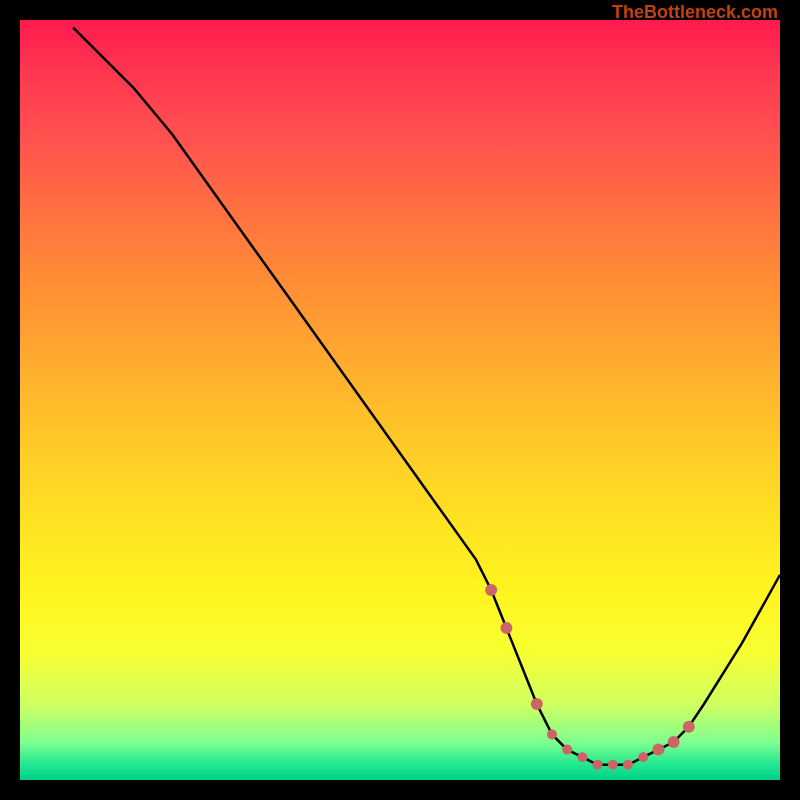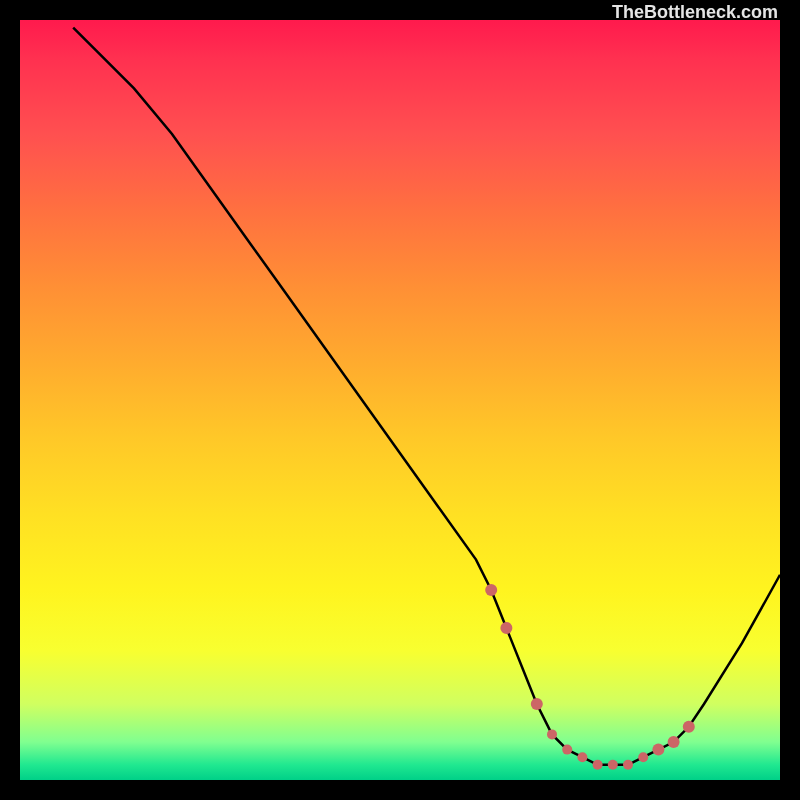--- a/index.html
+++ b/index.html
@@ -37,21 +37,21 @@
       #d0ff60 90%,
       #80ff90 95%,
       #20e890 98%,
       #00d088 100%
     );
   }
   .attribution {
     position: absolute;
     top: 2px;
     right: 22px;
-    color: #e5e5e5;
+    color: #c2410c;
     font-size: 18px;
     font-weight: bold;
     z-index: 10;
   }
   svg.curve {
     position: absolute;
     left: 0;
     top: 0;
     width: 760px;
     height: 760px;

